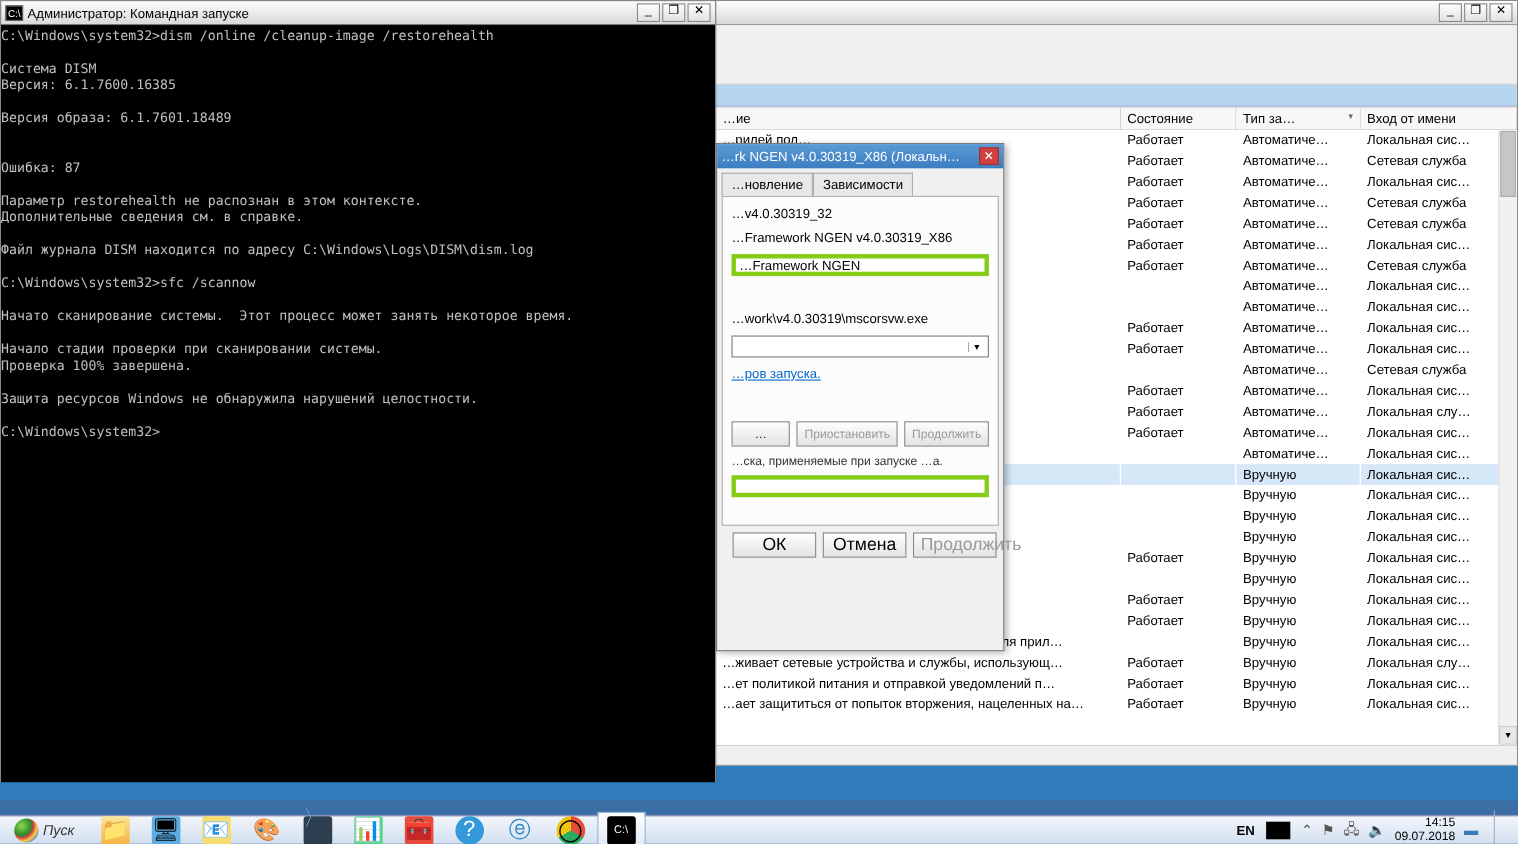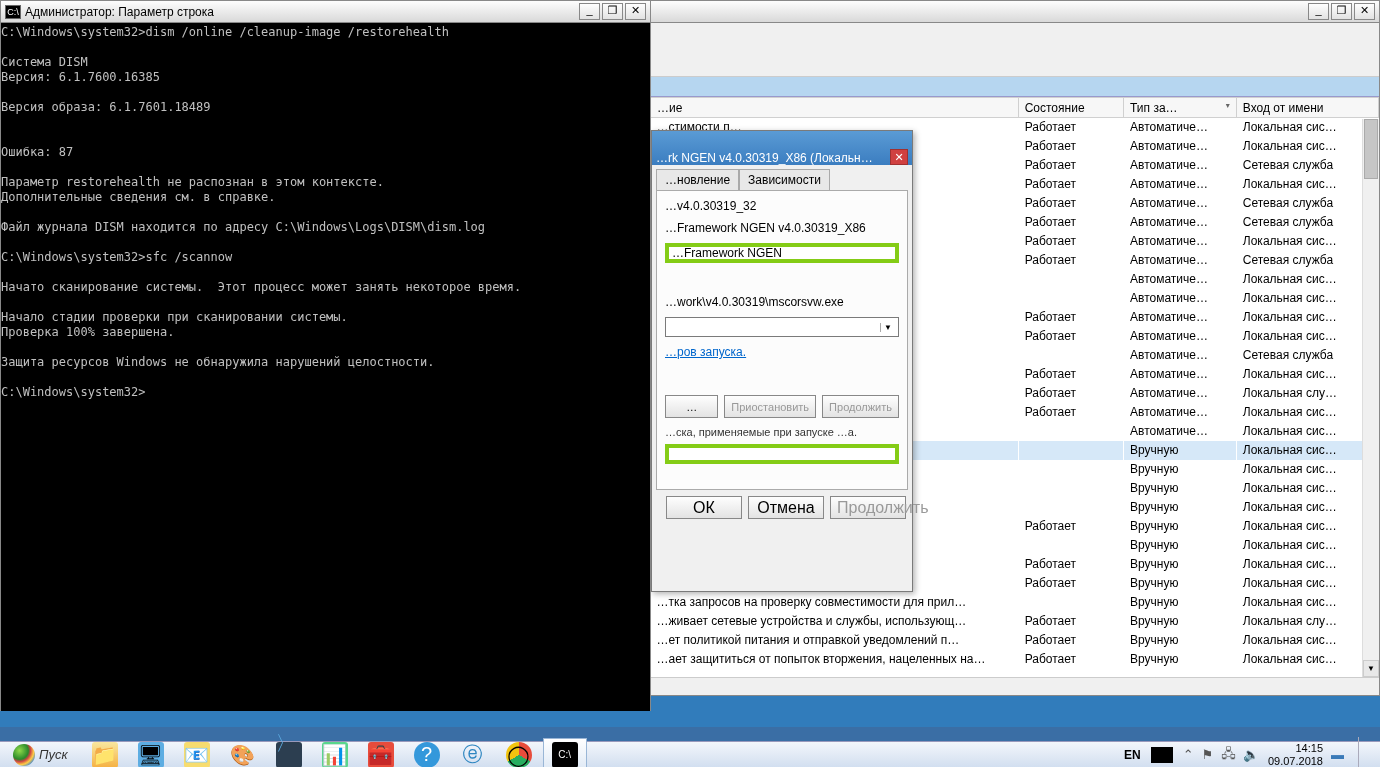--- a/index.html
+++ b/index.html
@@ -27,21 +27,21 @@
 .col-state{width:86px}
 .col-type{width:92px}
 .col-login{width:116px}
 .srv-footer{height:18px;background:#f0f0f0;border-top:1px solid #ccc}
 .srv-scroll{position:absolute;right:0;top:22px;bottom:0;width:17px;background:#f0f0f0;border-left:1px solid #ddd}
 .srv-scroll .thumb{position:absolute;left:1px;top:0;right:1px;height:60px;background:#c6c6c6;border:1px solid #aaa}
 .srv-scroll .arr{position:absolute;left:0;right:0;height:17px;background:#e8e8e8;border:1px solid #ccc;font-size:8px;text-align:center;line-height:15px}
 .srv-scroll .arr.dn{bottom:0}
 
 .prop-dialog{position:absolute;left:651px;top:130px;width:262px;height:462px;background:#f0f0f0;border:1px solid #7a7a7a;box-shadow:2px 2px 6px rgba(0,0,0,.3)}
-.prop-title{height:34px;background:linear-gradient(#5a9bd5,#3b7dc0);color:#fff;display:flex;align-items:flex-end;padding:0 4px;font-size:12px}
+.prop-title{height:22px;background:linear-gradient(#5a9bd5,#3b7dc0);color:#fff;display:flex;align-items:center;padding:0 4px;font-size:12px}
 .prop-title .t{flex:1;overflow:hidden;text-overflow:ellipsis;white-space:nowrap}
 .prop-close{width:18px;height:16px;background:#d04040;color:#fff;text-align:center;line-height:14px;border:1px solid #a03030;cursor:pointer;font-size:11px}
 .prop-tabs{display:flex;padding:4px 4px 0 4px;gap:0}
 .prop-tab{padding:3px 8px;background:#fcfcfc;border:1px solid #aaa;border-bottom:none;font-size:12px;cursor:pointer}
 .prop-tab.off{background:#e8e8e8}
 .prop-body{background:#fcfcfc;margin:0 4px;border:1px solid #aaa;padding:8px;height:300px;font-size:12px}
 .prop-field{margin-bottom:8px;word-break:break-all}
 .prop-input{width:100%;border:4px solid #84cc16;height:20px;padding:1px 3px;font-size:12px;background:#fff}
 .prop-combo{width:100%;border:1px solid #7a7a7a;height:20px;background:#fff;display:flex;align-items:center;padding:0 3px;position:relative}
 .prop-combo .drop{margin-left:auto;width:15px;text-align:center;border-left:1px solid #aaa;font-size:8px}
@@ -89,26 +89,20 @@
         <thead>
           <tr>
             <th class="col-desc"><span>…ие</span></th>
             <th class="col-state"><span>Состояние</span></th>
             <th class="col-type"><span>Тип за…</span><span class="drop">▾</span></th>
             <th class="col-login"><span>Вход от имени</span></th>
           </tr>
         </thead>
         <tbody id="srv-tbody">
             <tr>
-              <td class="col-desc">…стимости п…</td>
-              <td class="col-state">Работает</td>
-              <td class="col-type">Автоматиче…</td>
-              <td class="col-login">Локальная сис…</td>
-            </tr>
-            <tr>
               <td class="col-desc">…рилей пол…</td>
               <td class="col-state">Работает</td>
               <td class="col-type">Автоматиче…</td>
               <td class="col-login">Локальная сис…</td>
             </tr>
             <tr>
               <td class="col-desc">…в сети и уве…</td>
               <td class="col-state">Работает</td>
               <td class="col-type">Автоматиче…</td>
               <td class="col-login">Сетевая служба</td>
@@ -314,21 +308,21 @@
     <div class="prop-footer">
       <button class="btn">ОК</button>
       <button class="btn">Отмена</button>
       <button class="btn" disabled="">Продолжить</button>
     </div>
   </div>
 
   <div class="cmd-window">
     <div class="cmd-titlebar">
       <span class="cmd-icon">C:\</span>
-      <span class="cmd-title">Администратор: Параметр строка</span>
+      <span class="cmd-title">Администратор: Командная запуске</span>
       <div class="cmd-btns">
         <div class="winbtn">_</div>
         <div class="winbtn">❐</div>
         <div class="winbtn">✕</div>
       </div>
     </div>
     <div class="cmd-body">C:\Windows\system32&gt;dism /online /cleanup-image /restorehealth
 
 Система DISM
 Версия: 6.1.7600.16385

